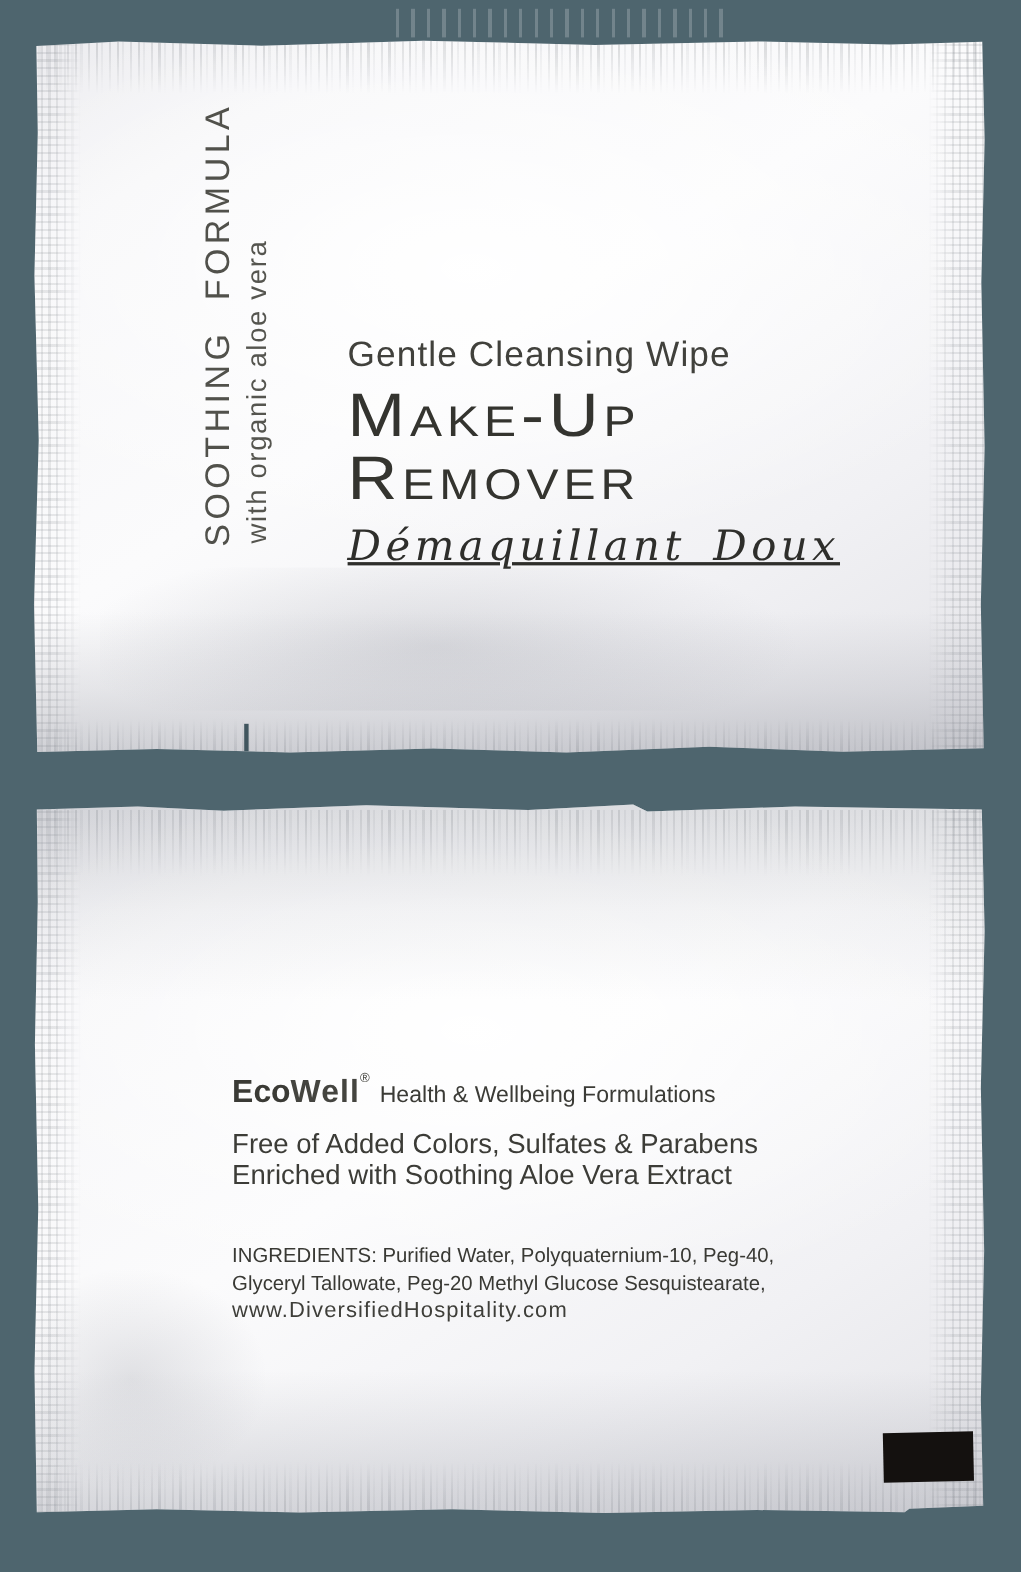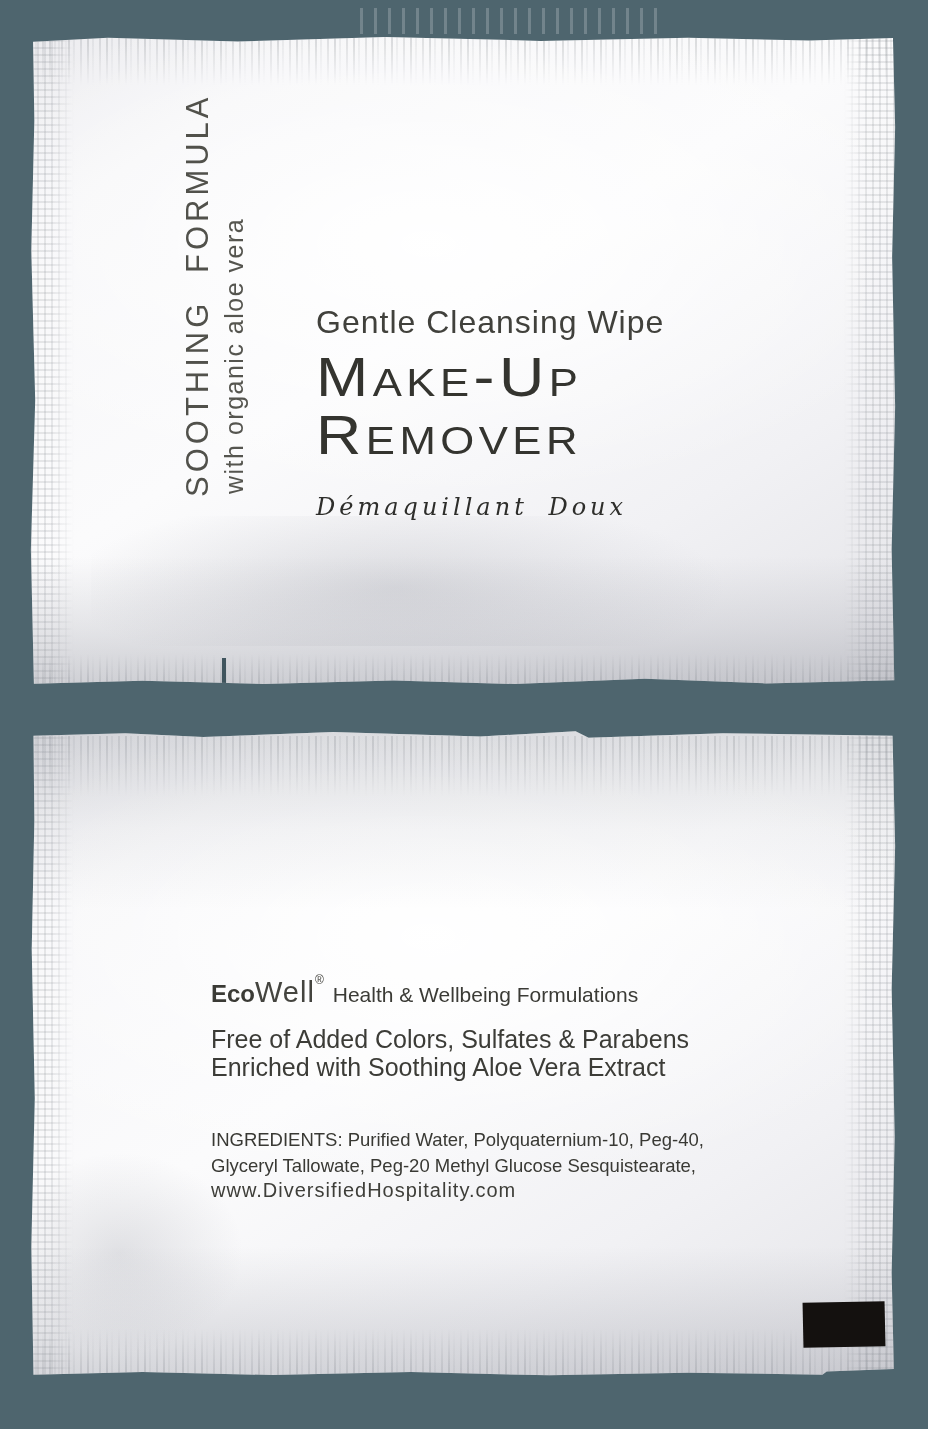--- a/index.html
+++ b/index.html
@@ -67,28 +67,28 @@
   .vert-primary{left:185px;top:427px;height:34px;line-height:34px;font-size:31px;letter-spacing:4px;word-spacing:14px;}
   .vert-secondary{left:218px;top:430px;height:28px;line-height:28px;font-size:25px;letter-spacing:1.5px;color:#55554f;}
   .front-text{position:absolute;left:286px;top:268px;color:#3b3b36;}
   .front-subtitle{font-size:32px;line-height:36px;letter-spacing:1px;color:#41413c;}
   .front-title{
     margin-top:8px;font-size:56px;line-height:58px;letter-spacing:4px;
     font-variant:small-caps;color:#34342f;transform:scaleX(1.12);transform-origin:0 0;
     font-weight:400;
   }
   .front-fr{
-    margin-top:29px;font-family:"DejaVu Serif",serif;font-style:italic;
-    font-size:24px;letter-spacing:4px;word-spacing:9px;color:#2e2e2b;
+    margin-top:10px;font-family:"DejaVu Serif",serif;font-style:italic;
+    font-size:38px;letter-spacing:4px;word-spacing:9px;color:#2e2e2b;text-decoration:underline;
   }
   
   .back-text{position:absolute;left:181px;top:228px;color:#3b3b36;width:600px;}
   .brand-line{line-height:44px;white-space:nowrap;}
-  .brand-bold{font-weight:700;font-size:24px;letter-spacing:0;color:#3a3a35;}
-  .brand-light{font-weight:400;font-size:29px;letter-spacing:1px;color:#44443f;}
+  .brand-bold{font-weight:700;font-size:29px;letter-spacing:0;color:#3a3a35;}
+  .brand-light{font-weight:700;font-size:29px;letter-spacing:1px;color:#44443f;}
   .reg{font-size:12px;vertical-align:18px;color:#44443f;}
   .brand-tagline{font-size:21px;margin-left:9px;color:#3b3b36;}
   .claims{margin-top:6px;font-size:25px;line-height:28px;color:#3c3c37;}
   .ingredients{margin-top:46px;font-size:18.5px;line-height:26px;color:#393934;}
   .website{font-size:20px;letter-spacing:1px;color:#3e3e39;}
 </style>
 </head>
 <body>
 
 <div class="stage">

